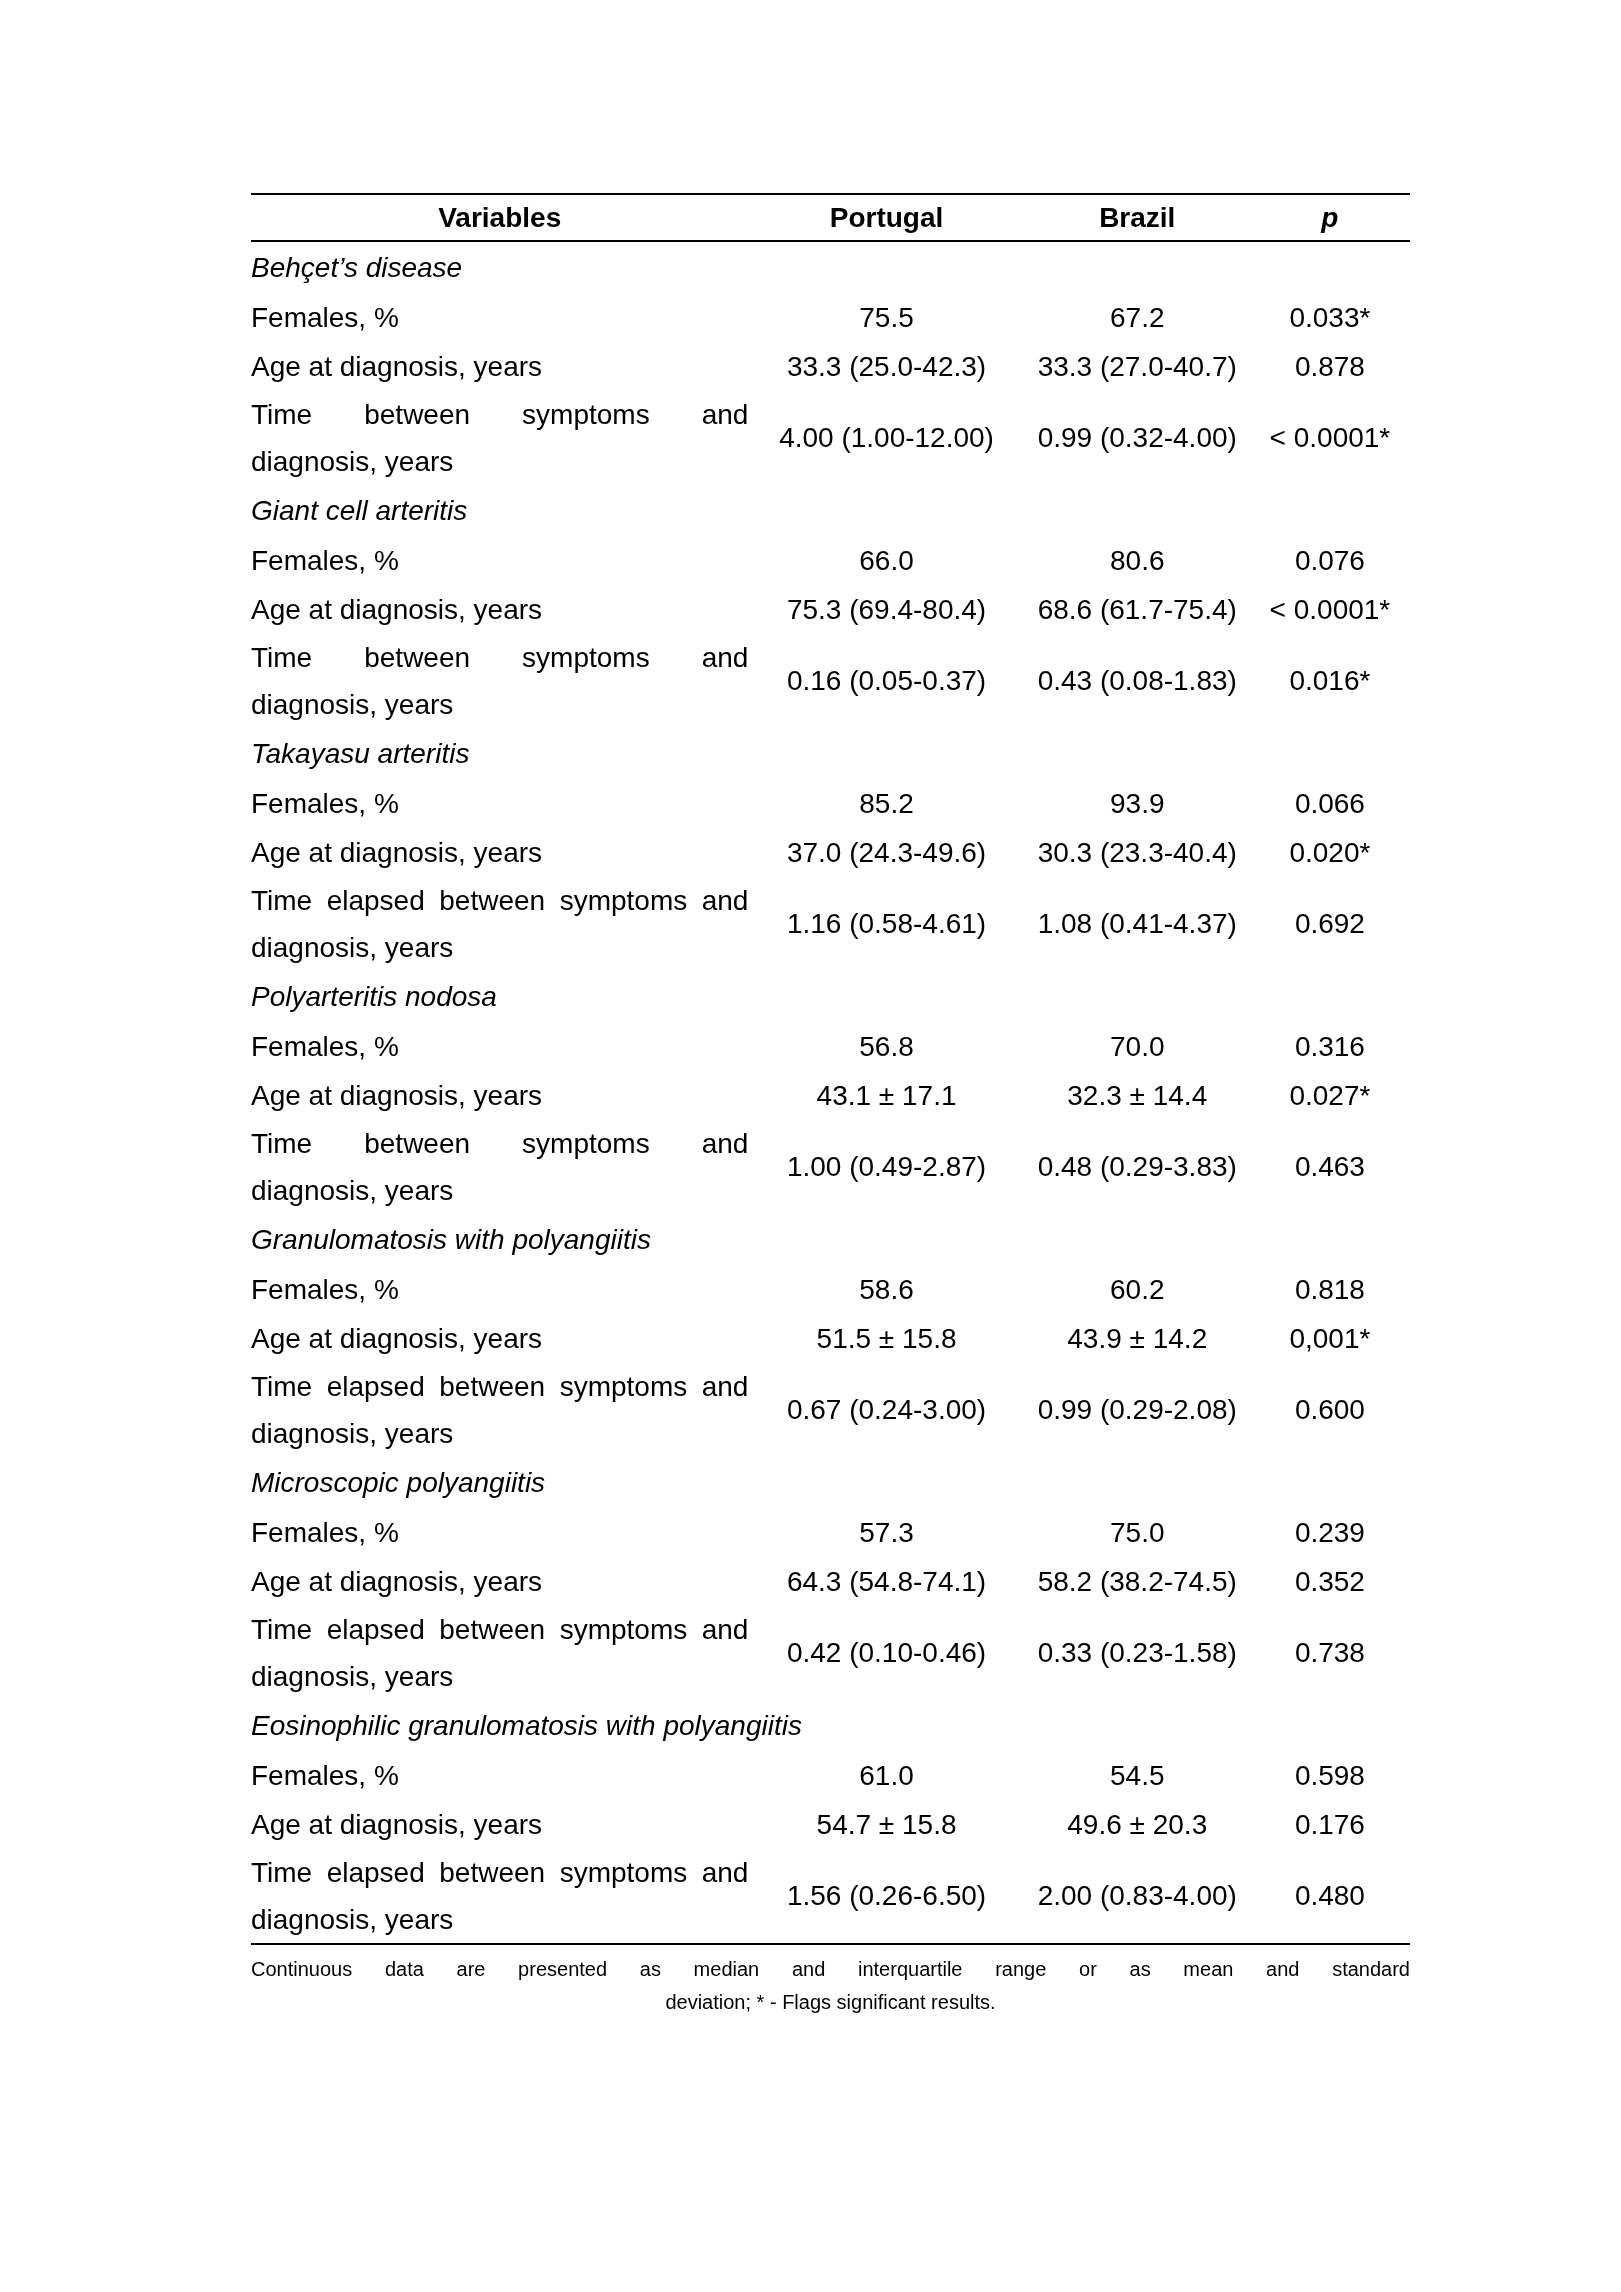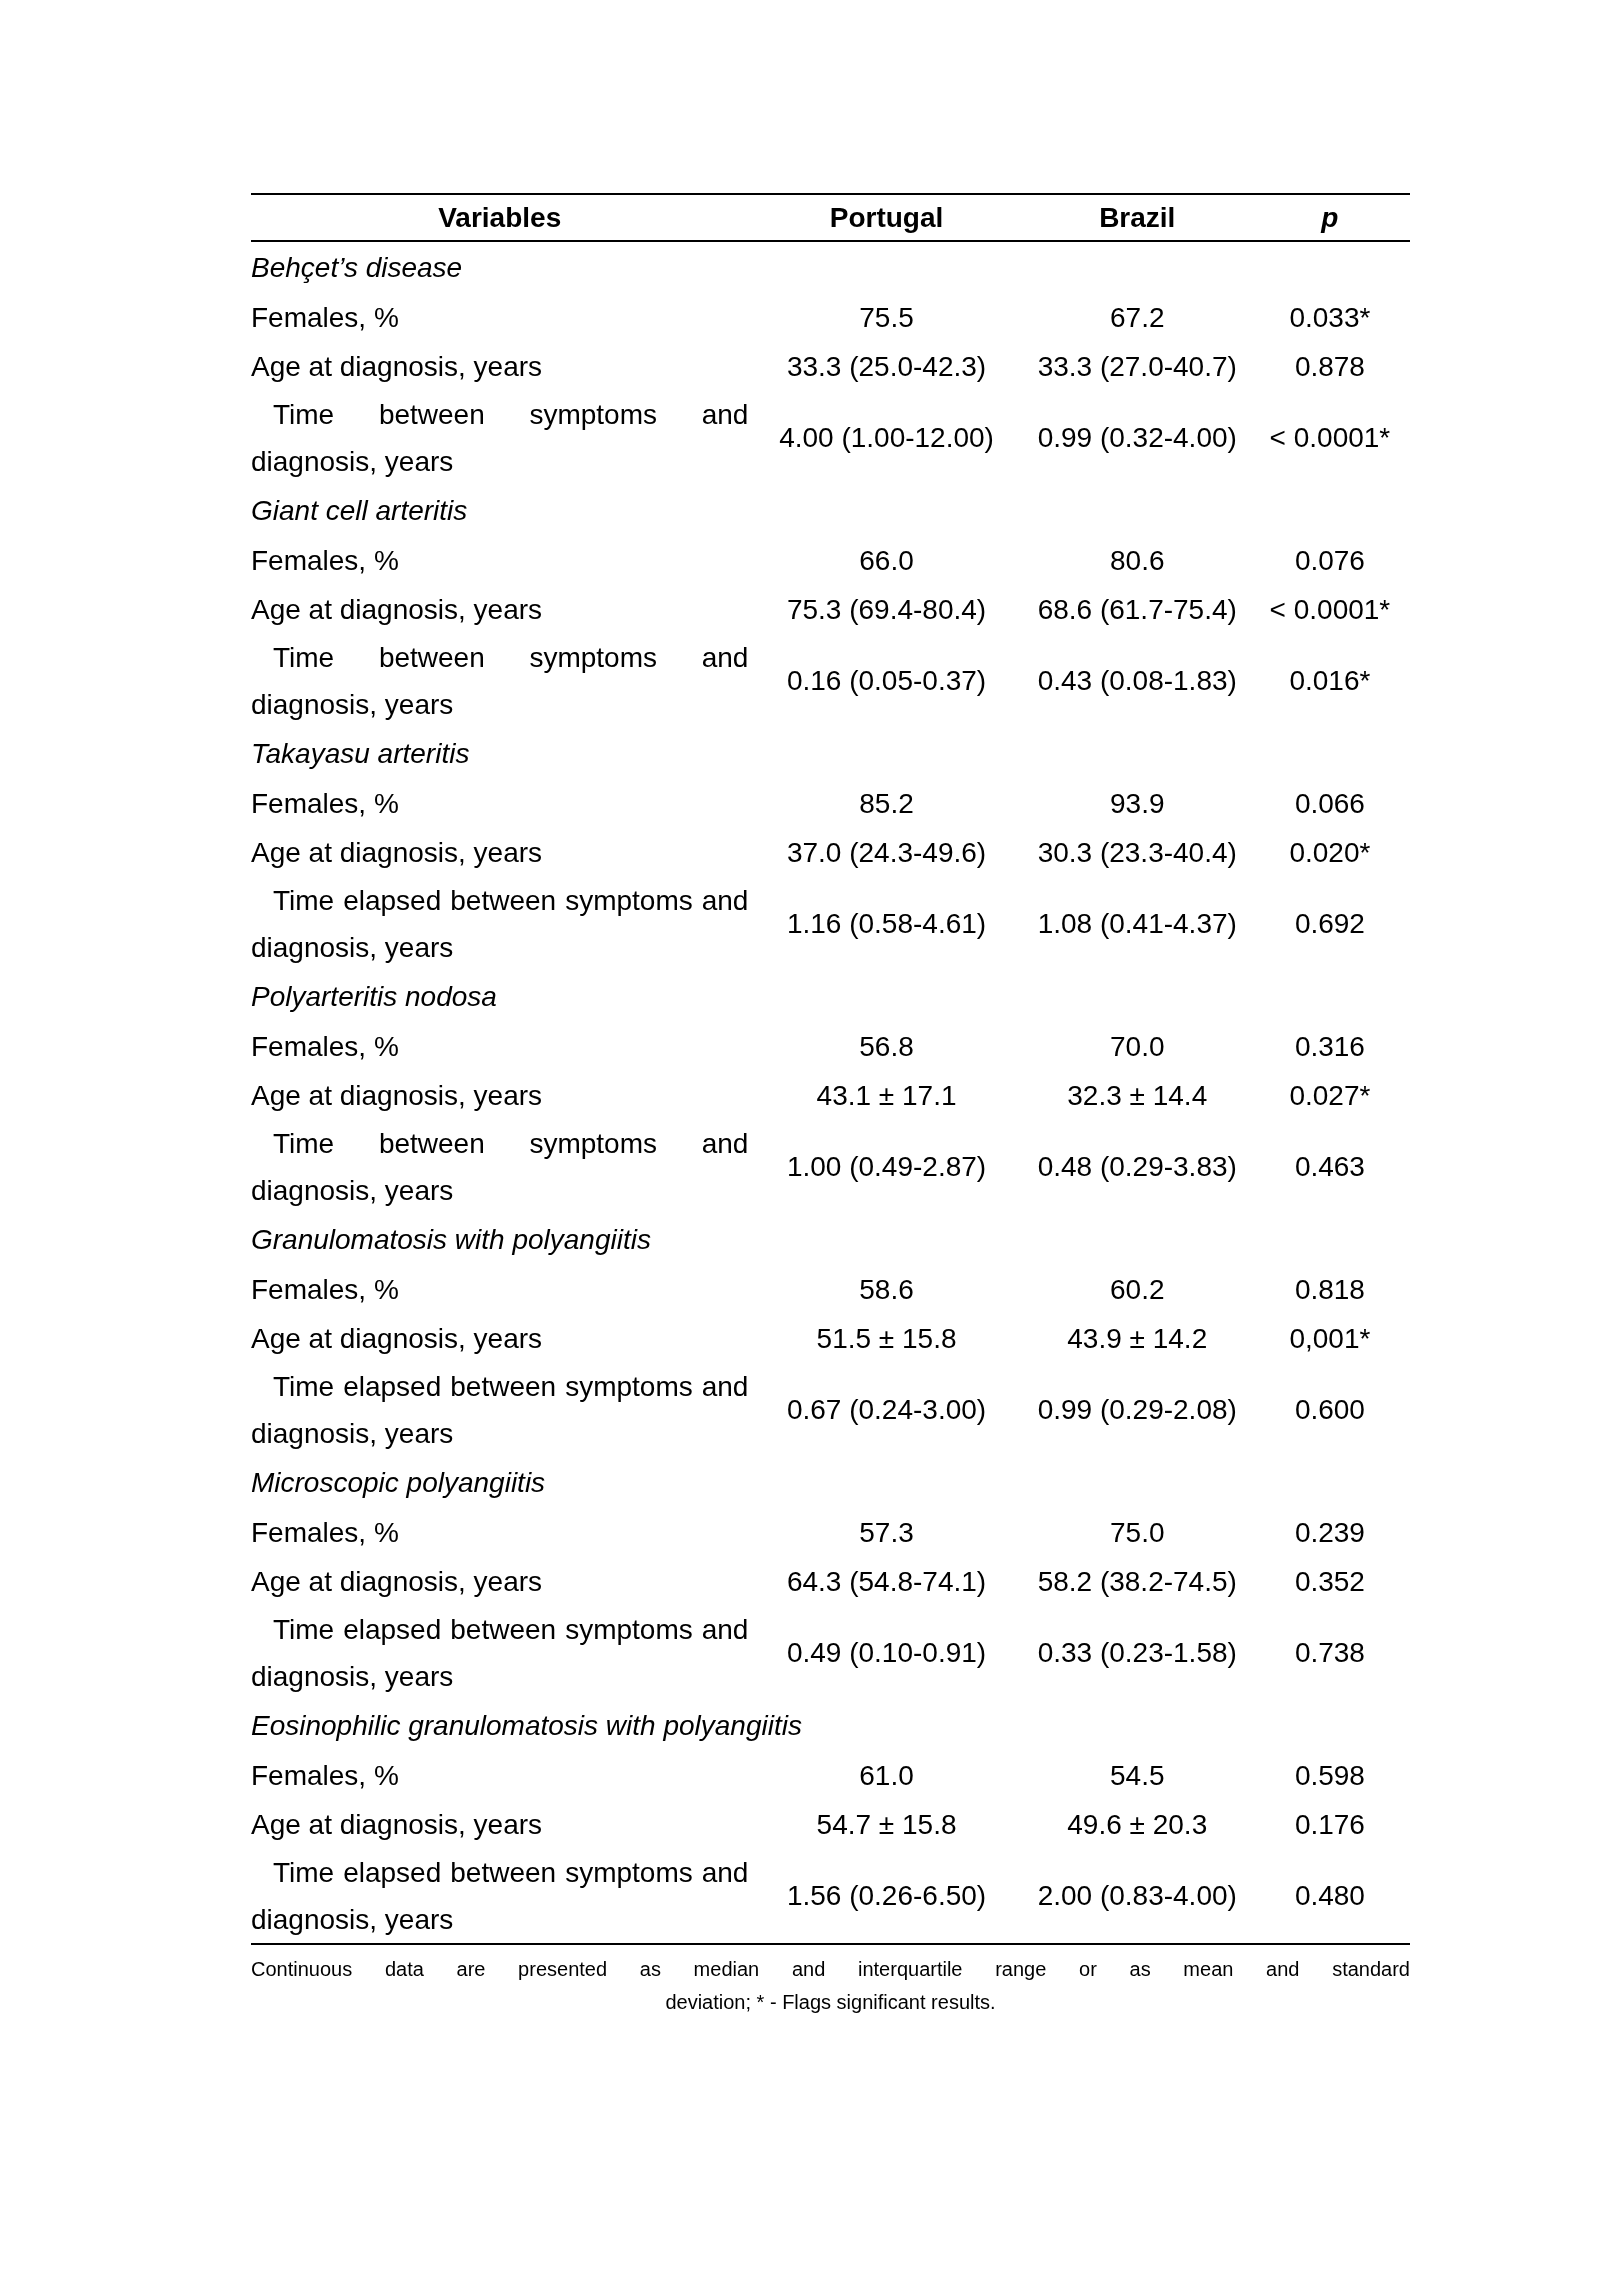--- a/index.html
+++ b/index.html
@@ -45,21 +45,20 @@
   }
   tr.data-row td { height: 49px; }
   tr.data-row.two-line td { height: 94px; }
   td.var { text-align: left; }
   td.num { text-align: center; }
   .two-line .l1 {
     display: block;
     line-height: 47px;
     text-align: justify;
     text-align-last: justify;
-    margin-left: 22px;
   }
   .two-line .l2 {
     display: block;
     line-height: 47px;
     text-align: left;
   }
   .footnote {
     margin-top: 7.8px;
     width: 1159px;
     font-size: 20px;
@@ -234,21 +233,21 @@
         <td class="var">Age at diagnosis, years</td>
         <td class="num">64.3 (54.8-74.1)</td>
         <td class="num">58.2 (38.2-74.5)</td>
         <td class="num">0.352</td>
       </tr>
       <tr class="data-row two-line">
         <td class="var two-line">
           <span class="l1">Time elapsed between symptoms and</span>
           <span class="l2">diagnosis, years</span>
         </td>
-        <td class="num">0.49 (0.10-0.91)</td>
+        <td class="num">0.42 (0.10-0.46)</td>
         <td class="num">0.33 (0.23-1.58)</td>
         <td class="num">0.738</td>
       </tr>
 
       <tr class="section-row">
         <td colspan="4">Eosinophilic granulomatosis with polyangiitis</td>
       </tr>
       <tr class="data-row">
         <td class="var">Females, %</td>
         <td class="num">61.0</td>

